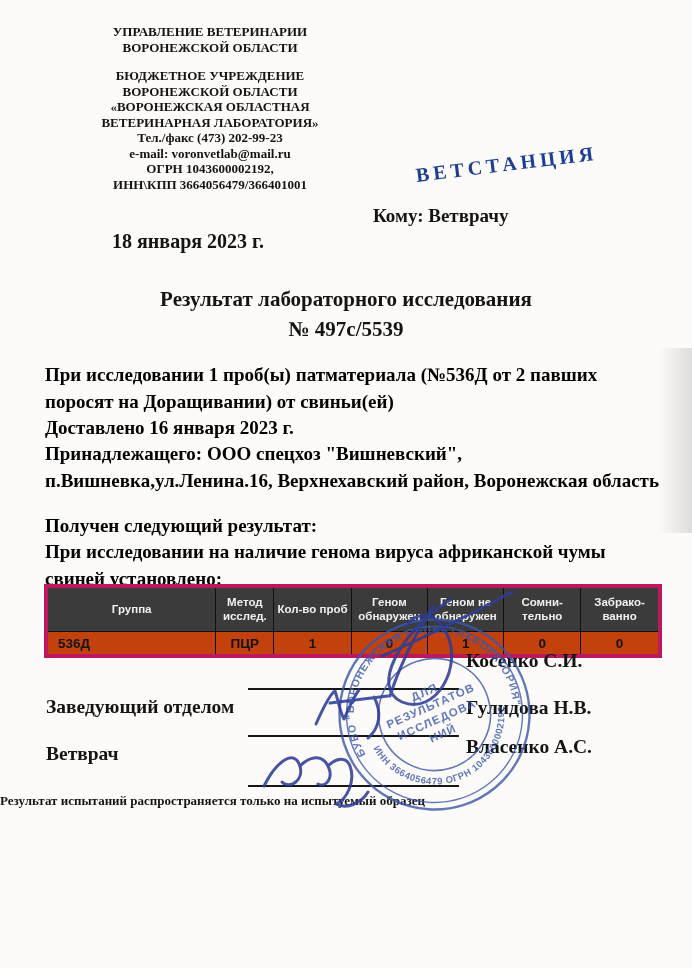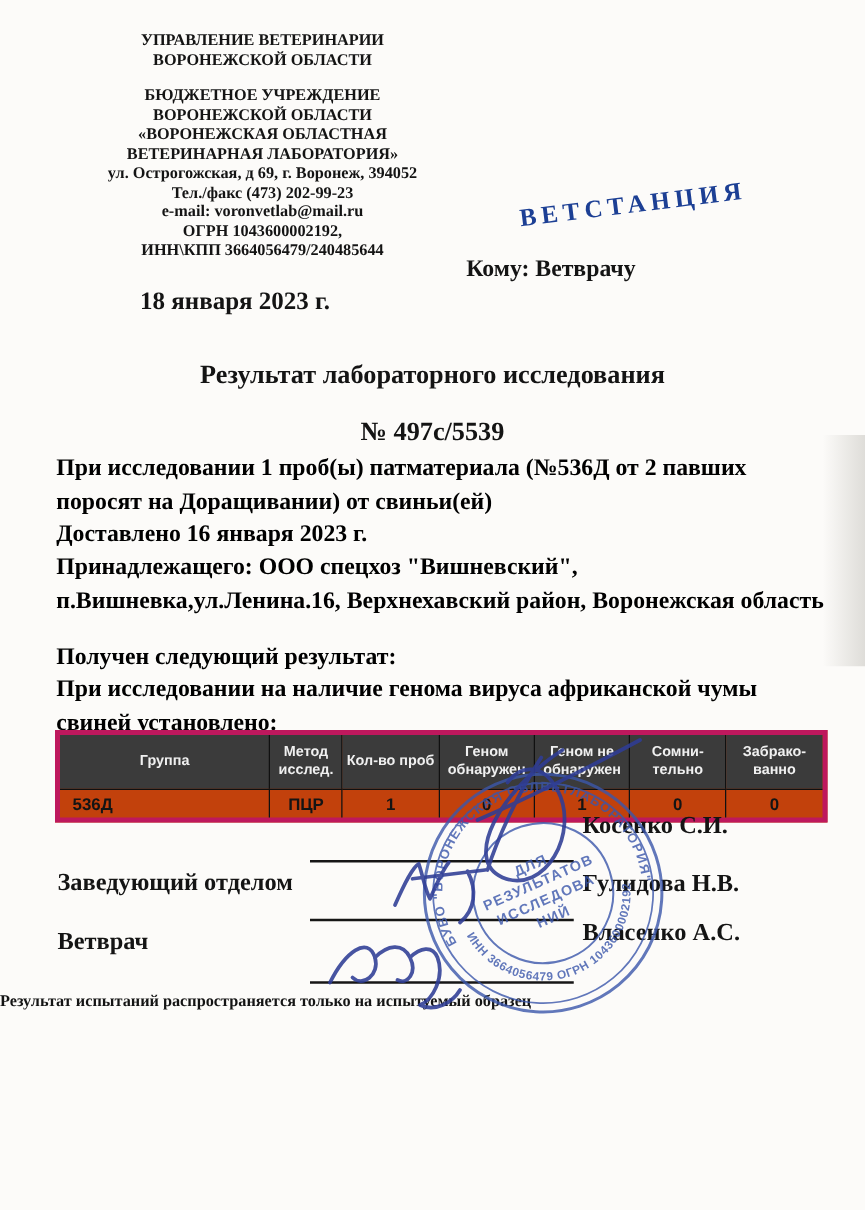--- a/index.html
+++ b/index.html
@@ -21,21 +21,21 @@
       font-size:17px;line-height:28.5px;color:#1b1b1b;}
   .vetstation{left:416px;top:164px;font-weight:700;font-size:20px;
       letter-spacing:4px;color:var(--stamp-navy,#1c3f94);
       transform:rotate(-7deg);transform-origin:left center;
       font-family:"Liberation Serif", serif;}
   .to-line{left:373px;top:205px;font-weight:600;font-size:19px;}
 
   .date-line{left:112px;top:230px;font-weight:700;font-size:20px;}
 
   .title-1{left:0;right:0;top:287px;text-align:center;font-weight:700;font-size:21px;}
-  .title-2{left:0;right:0;top:333px;text-align:center;font-weight:700;font-size:21px;}
+  .title-2{left:0;right:0;top:317px;text-align:center;font-weight:700;font-size:21px;}
 
   .para{left:45px;width:616px;font-weight:600;font-size:19px;line-height:27px;color:#000000;}
   .p1{top:361px;} .p2{top:414px;} .p3{top:440px;} .p4{top:512px;} .p5{top:538px;}
 
   
   .rtable{left:44px;top:584px;width:610px;border:4px solid #be185d;background:#c2410c;}
   .trow{display:flex;width:100%;}
   .th{background:var(--th-bg,#3b3b3b);color:var(--th-fg,#f0f0f0);
       font-family:"Liberation Sans", sans-serif;font-weight:700;
       font-size:11.5px;line-height:13.5px;text-align:center;
@@ -73,25 +73,24 @@
 <div class="page">
 
   <div class="abs org-block">
     <div class="org-line">УПРАВЛЕНИЕ ВЕТЕРИНАРИИ</div>
     <div class="org-line">ВОРОНЕЖСКОЙ ОБЛАСТИ</div>
     <div class="org-gap"></div>
     <div class="org-line">БЮДЖЕТНОЕ УЧРЕЖДЕНИЕ</div>
     <div class="org-line">ВОРОНЕЖСКОЙ ОБЛАСТИ</div>
     <div class="org-line">«ВОРОНЕЖСКАЯ ОБЛАСТНАЯ</div>
     <div class="org-line">ВЕТЕРИНАРНАЯ ЛАБОРАТОРИЯ»</div>
-    <div class="org-line">ул. Острогожская, д 69, г. Воронеж, 394052</div>
     <div class="org-line">Тел./факс  (473) 202-99-23</div>
     <div class="org-line">e-mail:  voronvetlab@mail.ru</div>
     <div class="org-line">ОГРН 1043600002192,</div>
-    <div class="org-line">ИНН\КПП 3664056479/240485644</div>
+    <div class="org-line">ИНН\КПП 3664056479/366401001</div>
   </div>
 
   <div class="abs vetstation">ВЕТСТАНЦИЯ</div>
   <div class="abs to-line">Кому: Ветврачу</div>
 
   <div class="abs date-line">18 января 2023 г.</div>
 
   <div class="abs title-1">Результат лабораторного исследования</div>
   <div class="abs title-2">№ 497с/5539</div>
 

